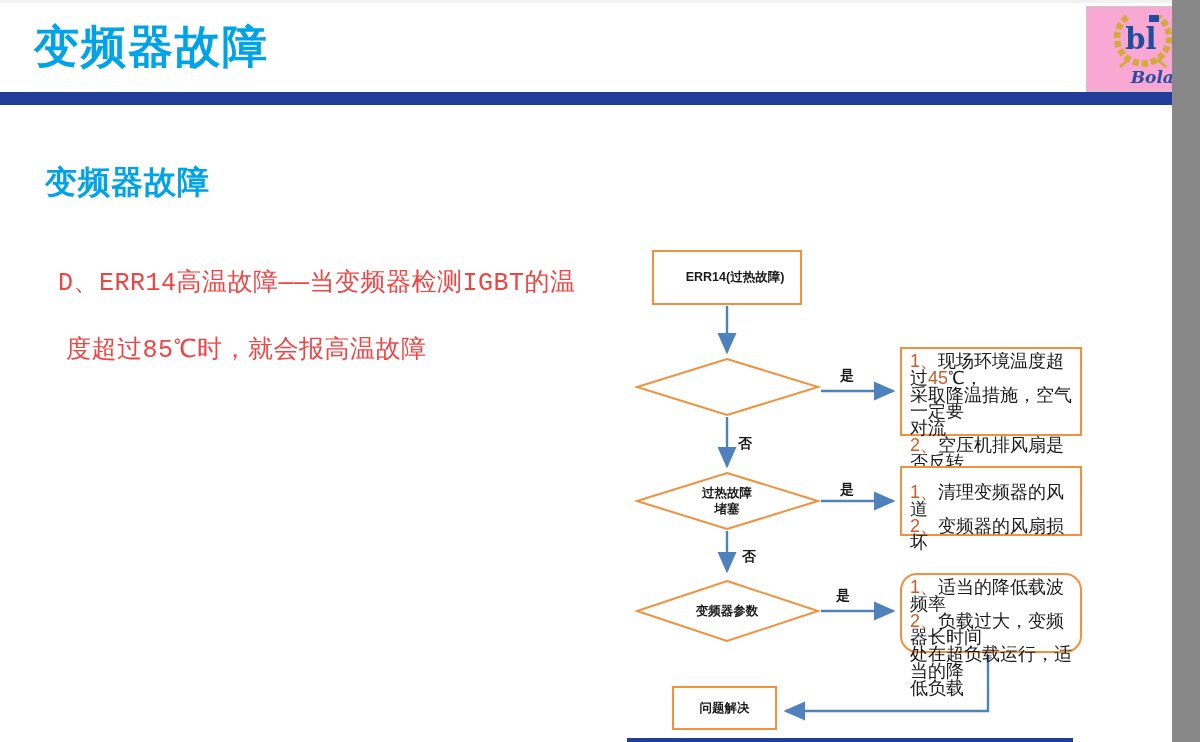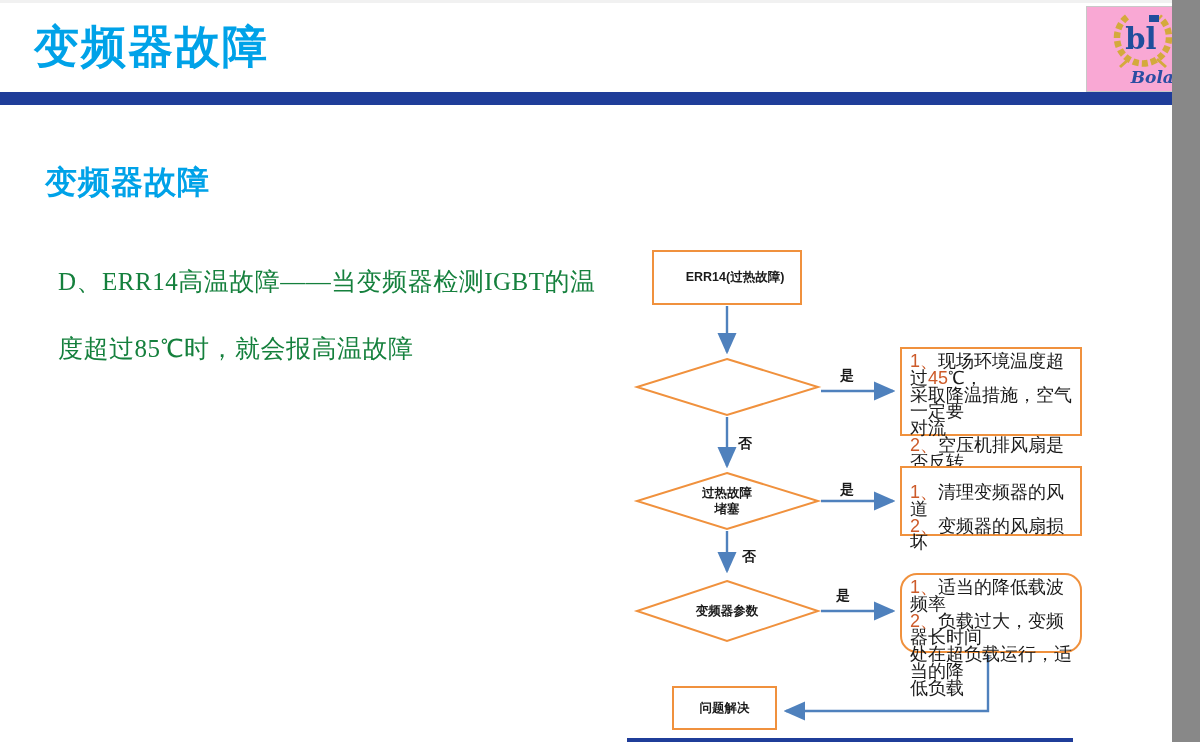--- a/index.html
+++ b/index.html
@@ -24,26 +24,26 @@
     position:absolute;left:0;top:60px;width:112px;text-align:right;
     font-family:"DejaVu Serif",serif;font-style:italic;font-weight:bold;
     font-size:17px;color:#2B4EA2;
   }
   
   .section-heading{
     position:absolute;left:45px;top:158px;margin:0;
     font-size:32px;font-weight:bold;color:#00A2E8;letter-spacing:1px;
   }
   .body-line{
-    position:absolute;left:58px;margin:0;color:#15803d;
-    font-size:25px;font-family:Liberation Serif, serif;
+    position:absolute;left:58px;margin:0;color:#ef4444;
+    font-size:25px;font-family:Liberation Mono, monospace;
     letter-spacing:0.5px;white-space:nowrap;
   }
   .line1{top:262px;}
-  .line2{top:329px;}
+  .line2{top:329px;margin-left:8px;}
   
   .connectors{position:absolute;left:0;top:0;pointer-events:none;}
   .node{
     position:absolute;background:#fff;border:2px solid #F0913D;
     display:flex;align-items:center;justify-content:center;text-align:center;
     font-size:12.5px;font-weight:600;color:#1a1a1a;box-sizing:border-box;
   }
   .start-node{left:652px;top:247px;width:150px;height:55px;padding-left:16px;}
   .end-node{left:672px;top:683px;width:105px;height:44px;}
   .dtext{

